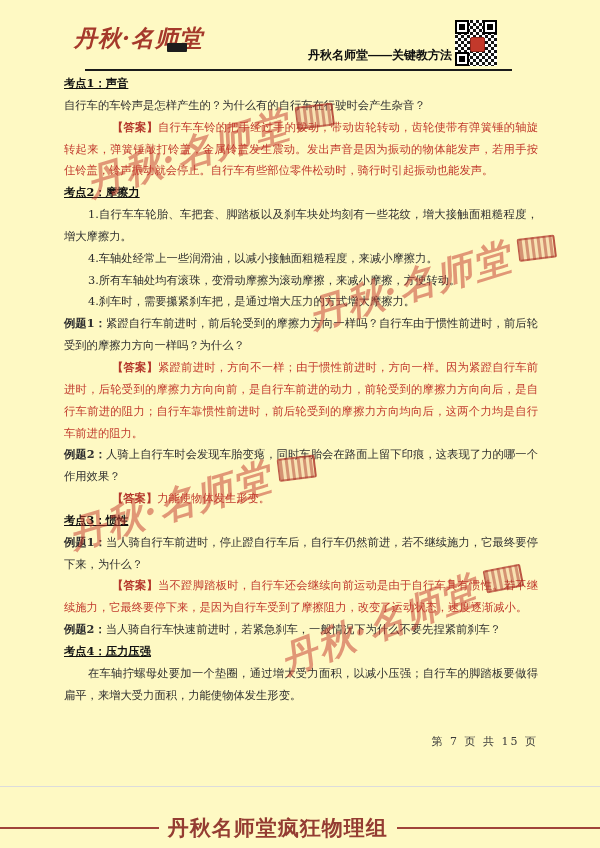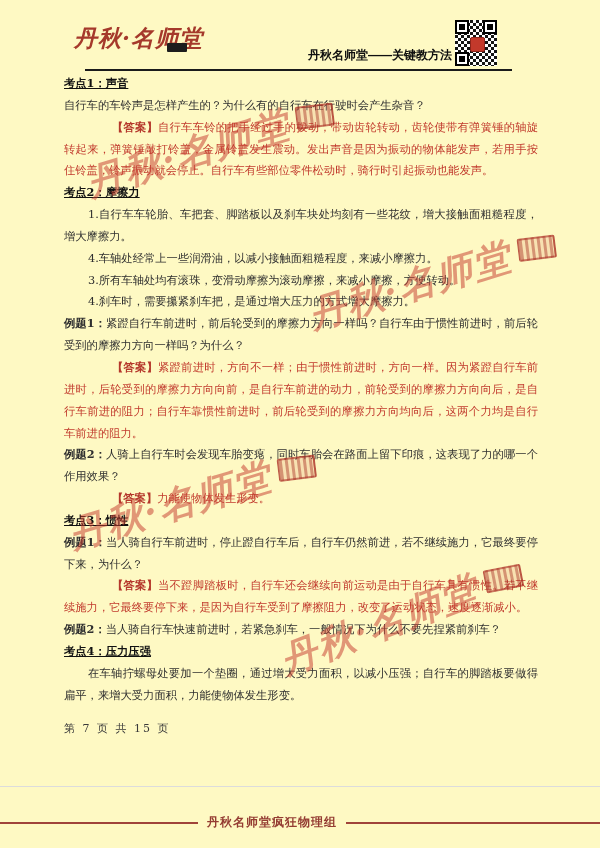--- a/index.html
+++ b/index.html
@@ -24,40 +24,40 @@
           border:1px solid #8c241a;border-radius:2px;}
   
   .content{position:absolute;left:64px;top:73px;width:474px;font-size:11.3px;line-height:21.85px;
            color:#2f2f2f;text-align:justify;}
   .content p{margin:0;}
   .content p.h{font-weight:700;color:#111;text-decoration:underline;}
   .content p.indent{text-indent:24px;}
   .content .lbl{font-weight:700;}
   .content p.ans{color:#c13a2d;}
   .content p.ans .lbl{color:#b5372b;margin-left:48px;}
-  .page-number{margin-top:12px;text-align:left;font-size:11px;color:#3a3a3a;letter-spacing:2px;}
+  .page-number{margin-top:25px;text-align:right;font-size:11px;color:#3a3a3a;letter-spacing:2px;}
   
   .wm{position:absolute;display:flex;align-items:center;gap:8px;z-index:5;pointer-events:none;
       font-family:"DejaVu Serif","Liberation Serif",serif;font-style:italic;font-weight:700;
       font-size:37px;letter-spacing:2px;color:rgba(198,62,48,0.52);white-space:nowrap;
       transform:rotate(-17deg);transform-origin:0 50%;}
   .wm-stamp{display:block;width:34px;height:19px;border:2px solid rgba(170,45,35,0.6);border-radius:2px;
       background:repeating-linear-gradient(90deg,rgba(170,45,35,0.5) 0px,rgba(170,45,35,0.5) 3px,
                  rgba(220,120,100,0.18) 3px,rgba(220,120,100,0.18) 6px);
       transform:rotate(10deg);}
   .wm1{left:88px;top:160px;}
   .wm2{left:310px;top:292px;}
   .wm3{left:70px;top:512px;}
   .wm4{left:282px;top:638px;transform:rotate(-21deg);}
   
   .scan-line{position:absolute;left:0;top:786px;width:600px;height:1px;background:#dcdcdc;}
   .footer{position:absolute;left:0;top:814px;width:600px;display:flex;align-items:center;}
   .fline{flex:1;height:2px;background:#a0443a;}
   .footer-brand{margin:0 9px;font-family:"Liberation Sans","DejaVu Sans",sans-serif;
-      font-size:12px;font-weight:700;color:#943c32;letter-spacing:1px;white-space:nowrap;}
+      font-size:21px;font-weight:700;color:#943c32;letter-spacing:1px;white-space:nowrap;}
 </style>
 </head>
 <body>
 
 <div class="page">
 
   <div class="logo">丹秋·名师堂</div>
   <div class="logo-badge"></div>
   <div class="header-title">丹秋名师堂——关键教方法</div>
   <div class="qr">

